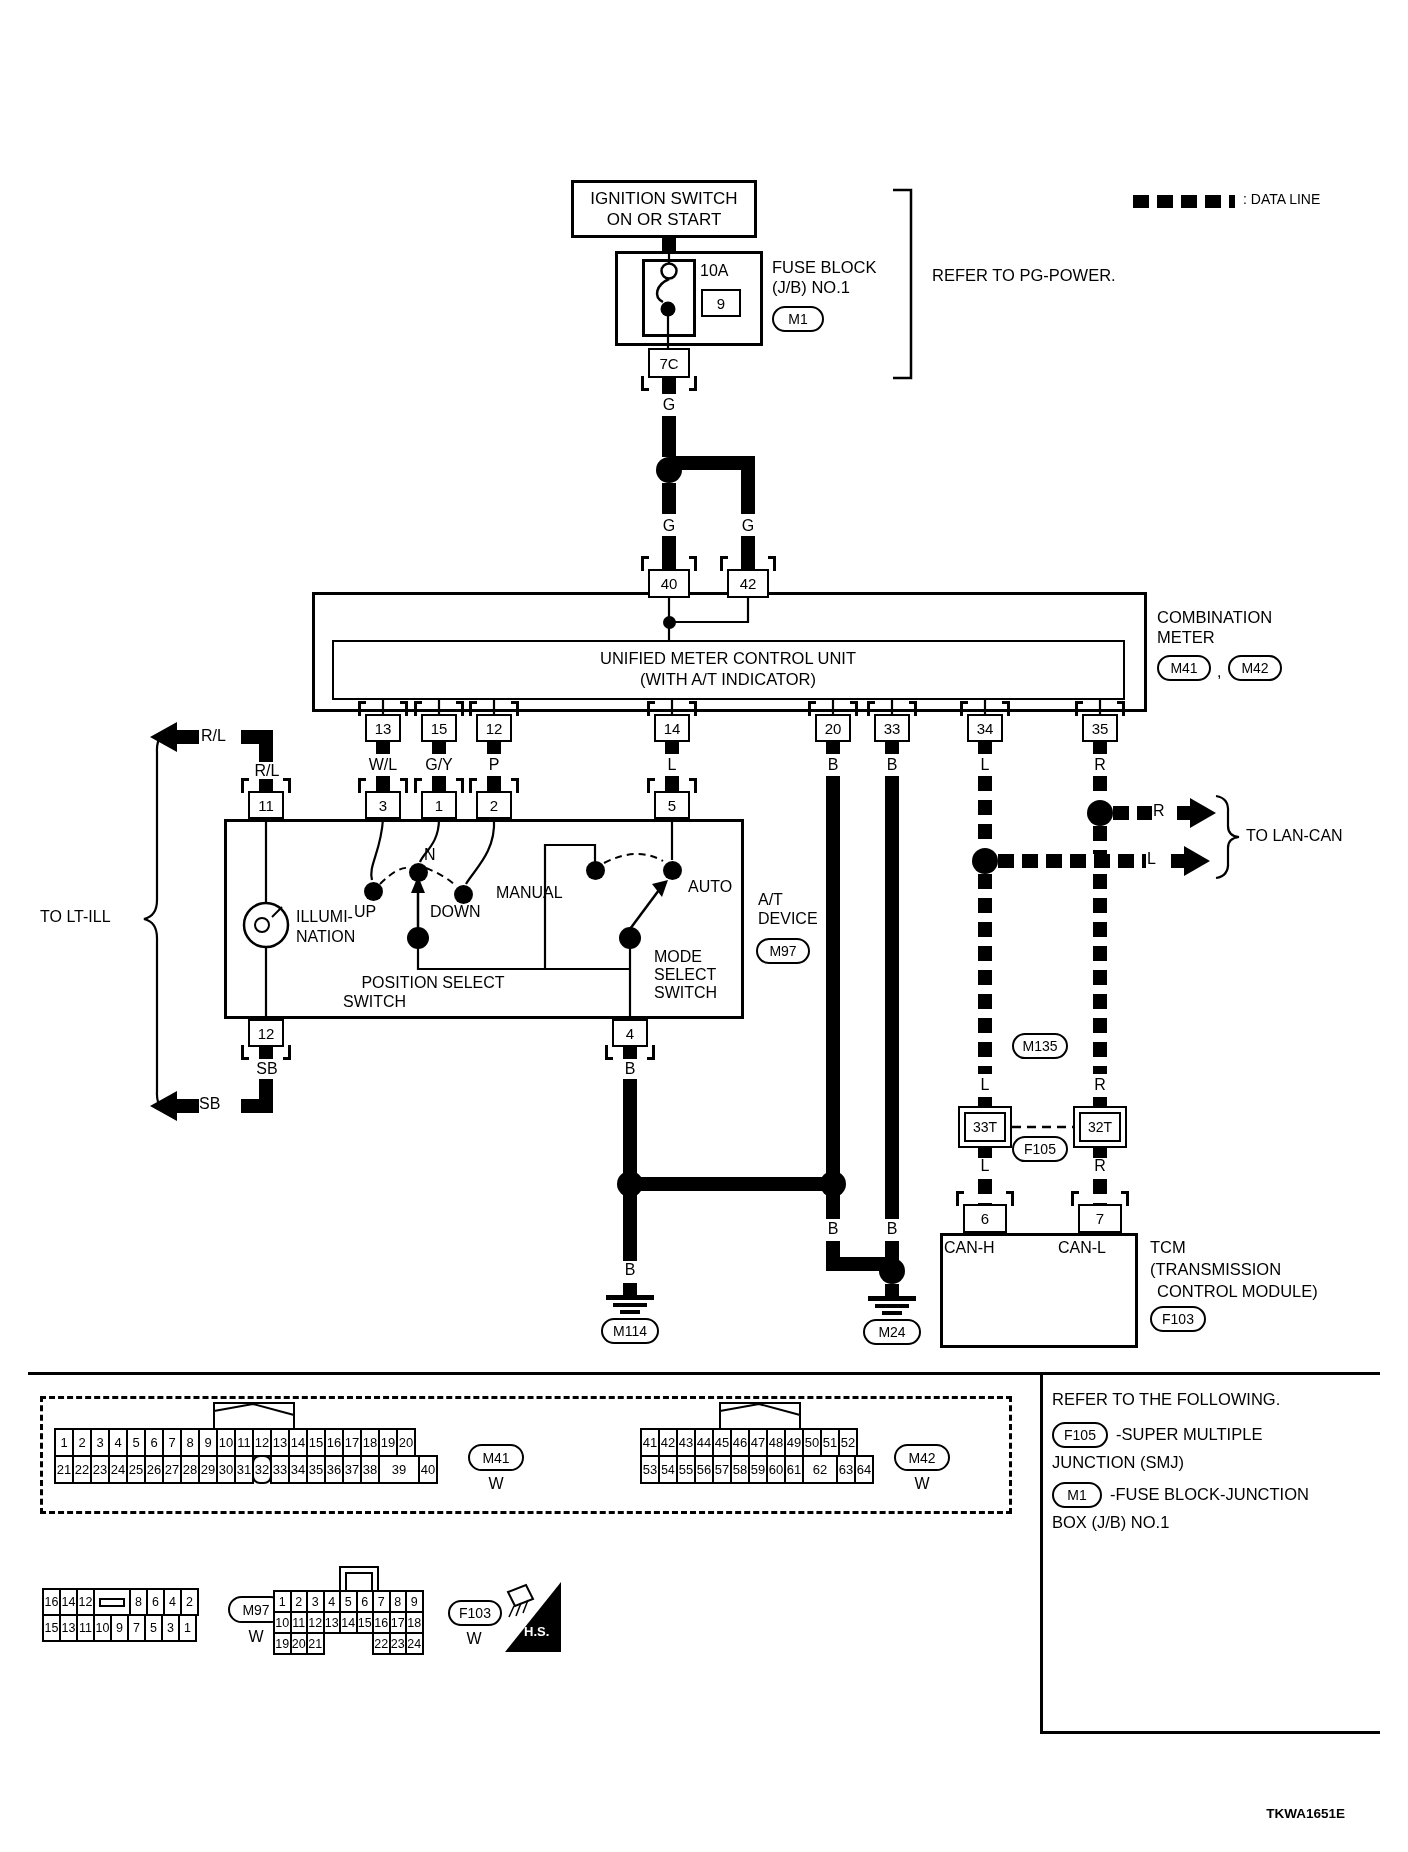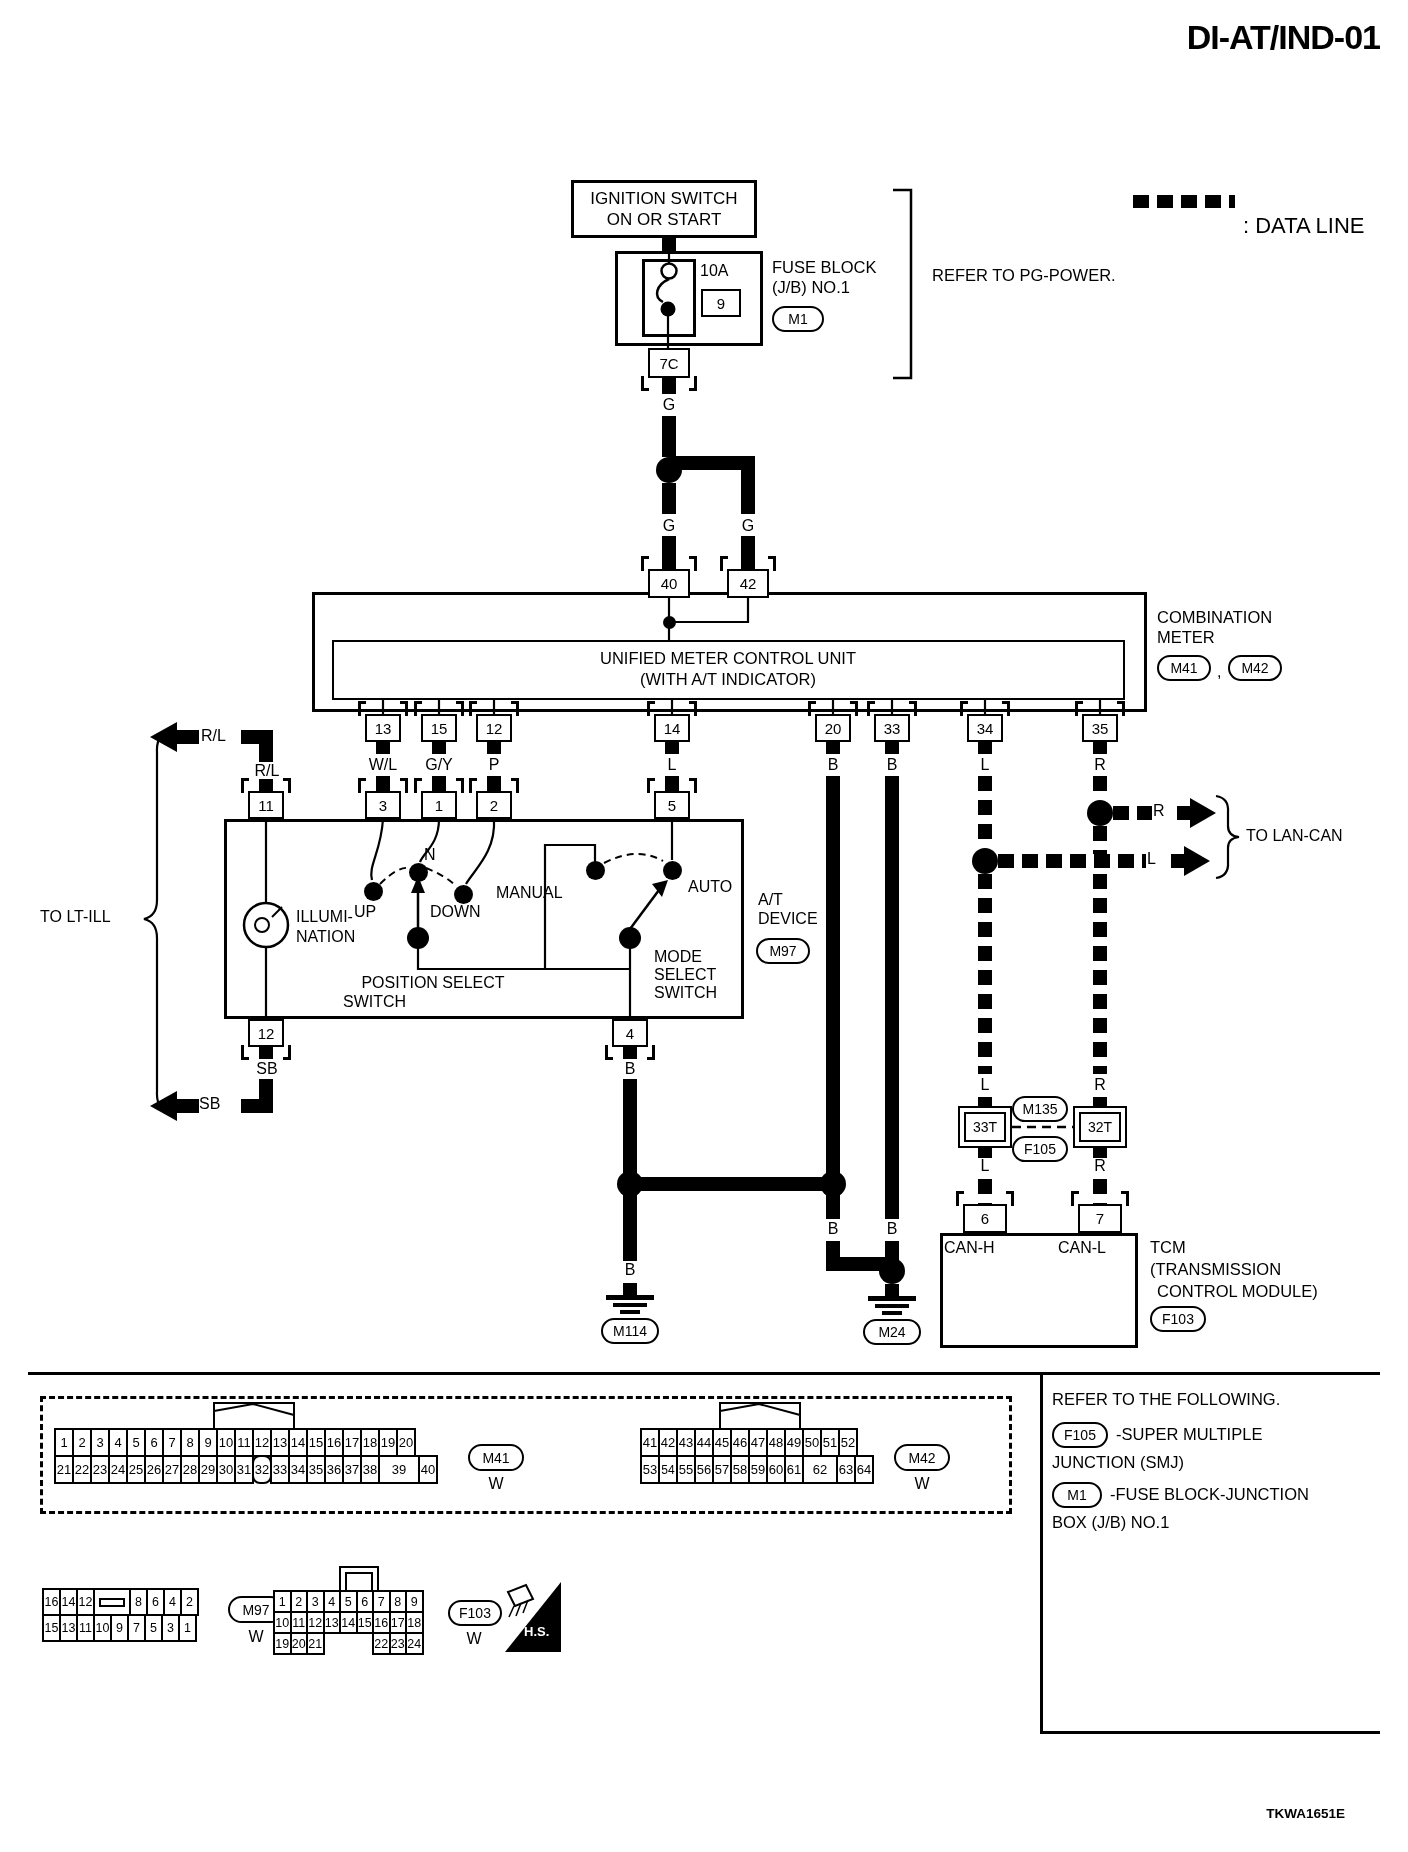--- a/index.html
+++ b/index.html
@@ -30,23 +30,22 @@
           justify-content:center; }
   #title { position:absolute; left:1100px; top:18px; width:280px; text-align:right;
            font-size:34px; font-weight:bold; letter-spacing:-1px; }
   svg.overlay { position:absolute; left:0; top:0; pointer-events:none; }
 </style>
 </head>
 <body>
 
 <div id="canvas">
 
-  <div id="title">DI-AT/IND-01</div>
   <div class="dashh" style="left:1133px;top:195px;width:102px;height:13px;"></div>
-  <div class="t" style="left:1243px;top:191px;width:140px;font-size:22px;margin-top:22px;">: DATA LINE</div>
+  <div class="t" style="left:1243px;top:191px;width:140px;font-size:14px;">: DATA LINE</div>
 
   <div class="box" style="left:571px;top:180px;width:186px;height:58px;">
     <div class="t c" style="left:0;top:6px;width:180px;font-size:17px;">IGNITION SWITCH</div>
     <div class="t c" style="left:0;top:27px;width:180px;font-size:17px;">ON OR START</div>
   </div>
 
   <div class="box" style="left:615px;top:251px;width:148px;height:95px;"></div>
   <div class="box" style="left:642px;top:259px;width:54px;height:78px;"></div>
   <div class="t" style="left:700px;top:262px;width:44px;">10A</div>
   <div class="pin" style="left:701px;top:289px;width:40px;height:28px;">9</div>
@@ -84,21 +83,21 @@
   <div class="oval" style="left:756px;top:938px;width:54px;height:26px;">M97</div>
 
   <div class="t" style="left:40px;top:908px;width:100px;">TO LT-ILL</div>
   <div class="tri-l" style="left:150px;top:722px;"></div>
   <div class="tri-l" style="left:150px;top:1091px;"></div>
 
   <div class="tri-r" style="left:1190px;top:798px;"></div>
   <div class="tri-r" style="left:1184px;top:846px;"></div>
   <div class="t" style="left:1246px;top:827px;width:150px;">TO LAN-CAN</div>
 
-  <div class="oval" style="left:1012px;top:1096px;width:56px;height:26px;">M135</div>
+  <div class="oval" style="left:1012px;top:1033px;width:56px;height:26px;">M135</div>
   <div class="oval" style="left:1012px;top:1136px;width:56px;height:26px;">F105</div>
 
   <div class="box" style="left:940px;top:1233px;width:198px;height:115px;"></div>
   <div class="t" style="left:944px;top:1239px;width:80px;">CAN-H</div>
   <div class="t" style="left:1058px;top:1239px;width:80px;">CAN-L</div>
   <div class="t" style="left:1150px;top:1238px;width:80px;font-size:16.5px;">TCM</div>
   <div class="t" style="left:1150px;top:1260px;width:180px;font-size:16.5px;">(TRANSMISSION</div>
   <div class="t" style="left:1157px;top:1282px;width:200px;font-size:16.5px;">CONTROL MODULE)</div>
   <div class="oval" style="left:1150px;top:1306px;width:56px;height:26px;">F103</div>
 

